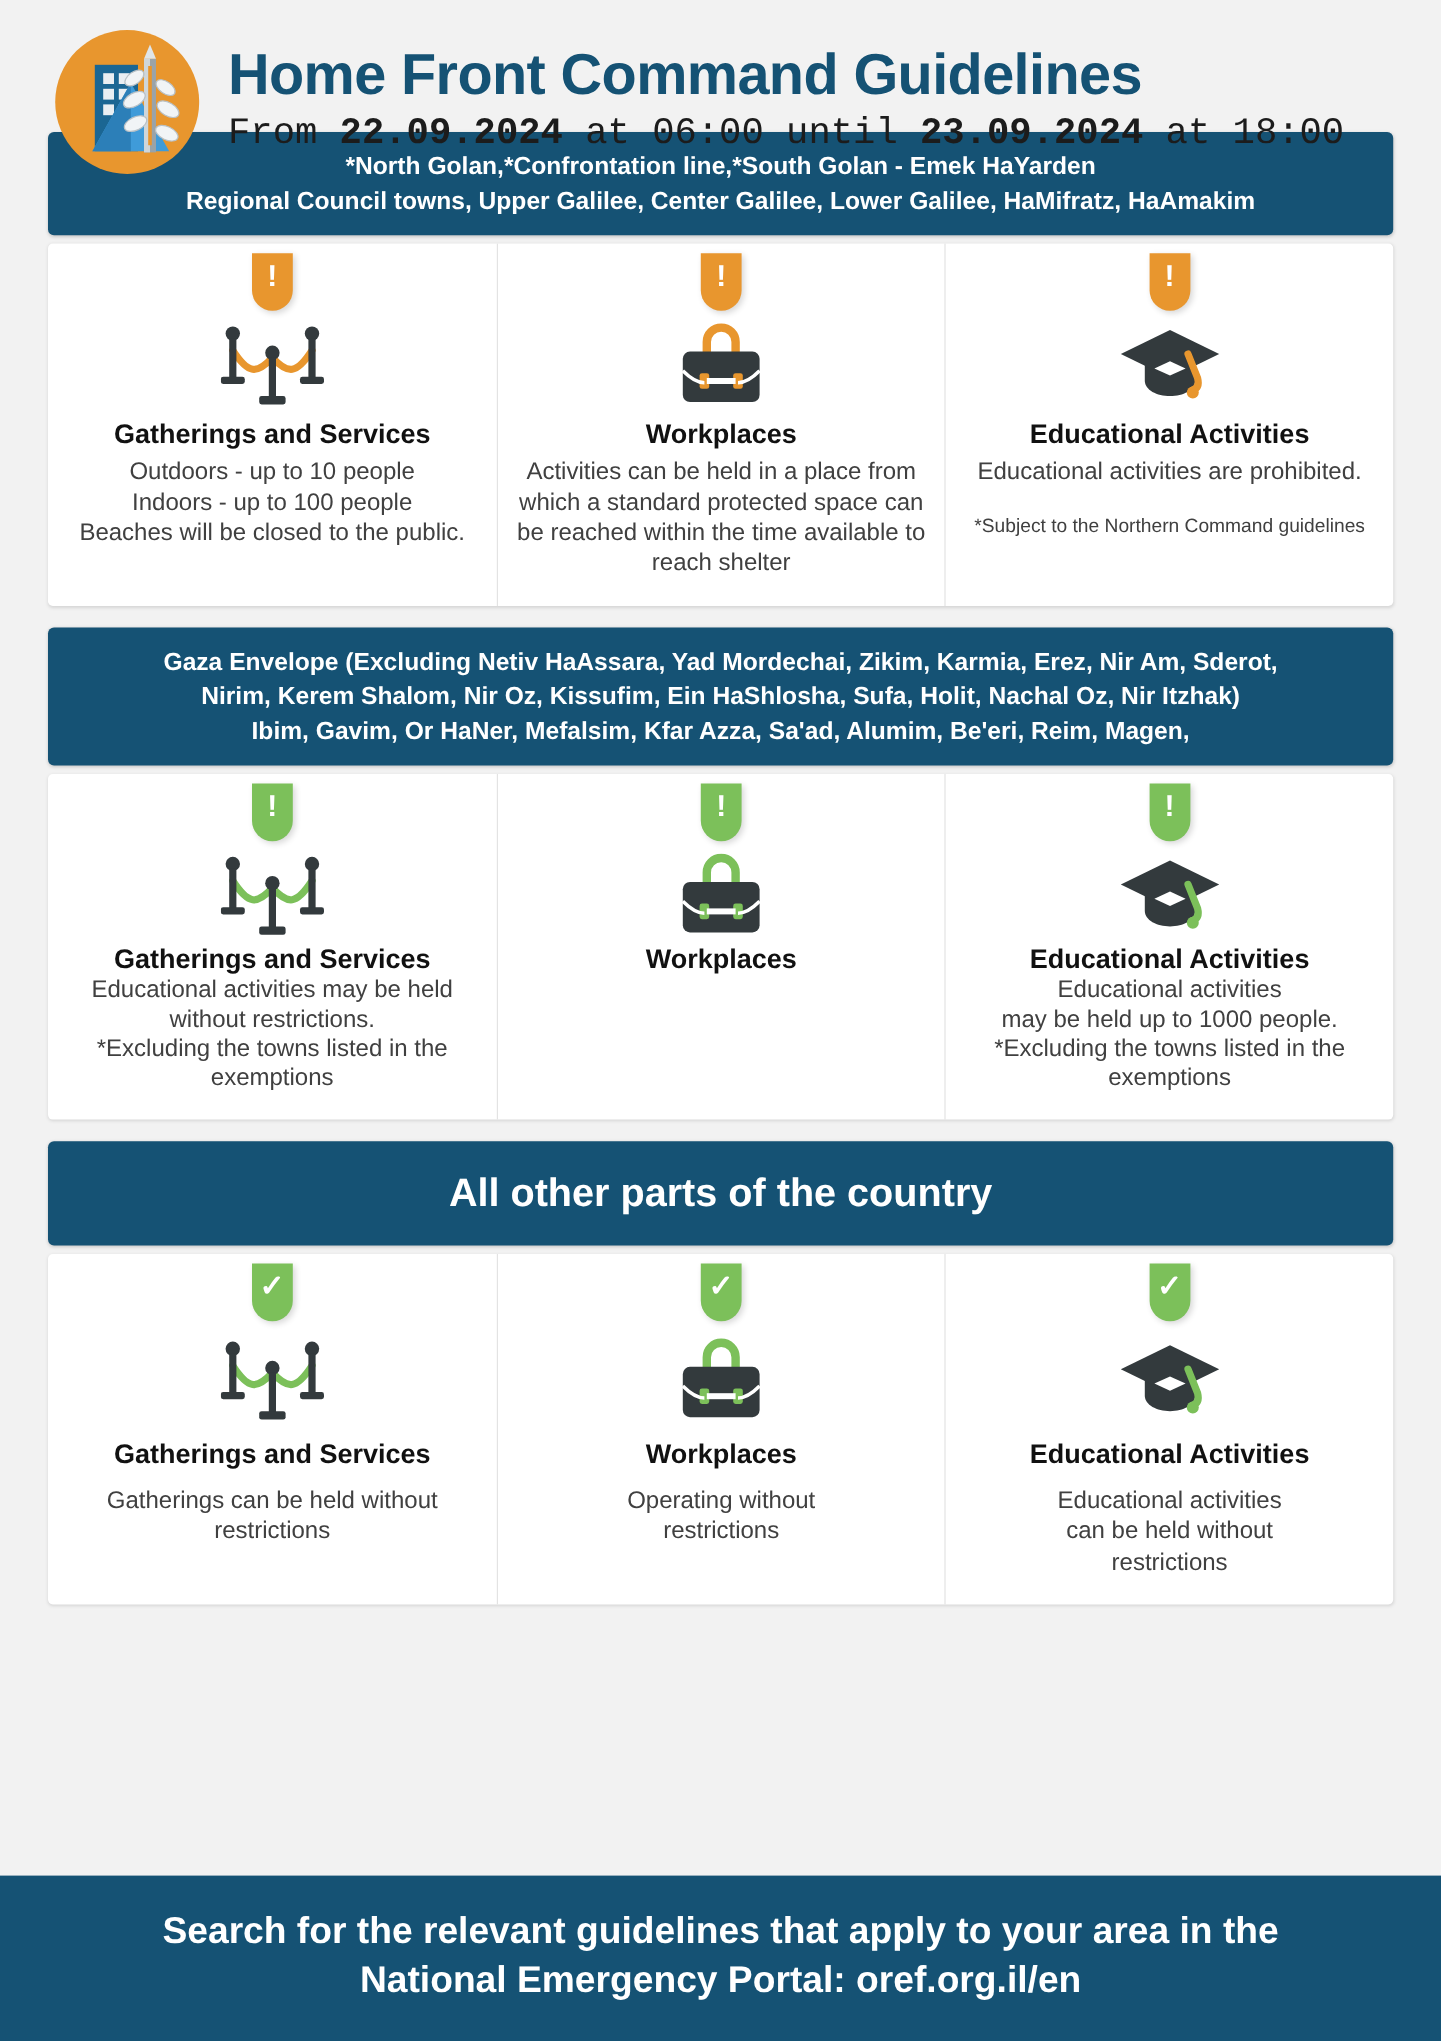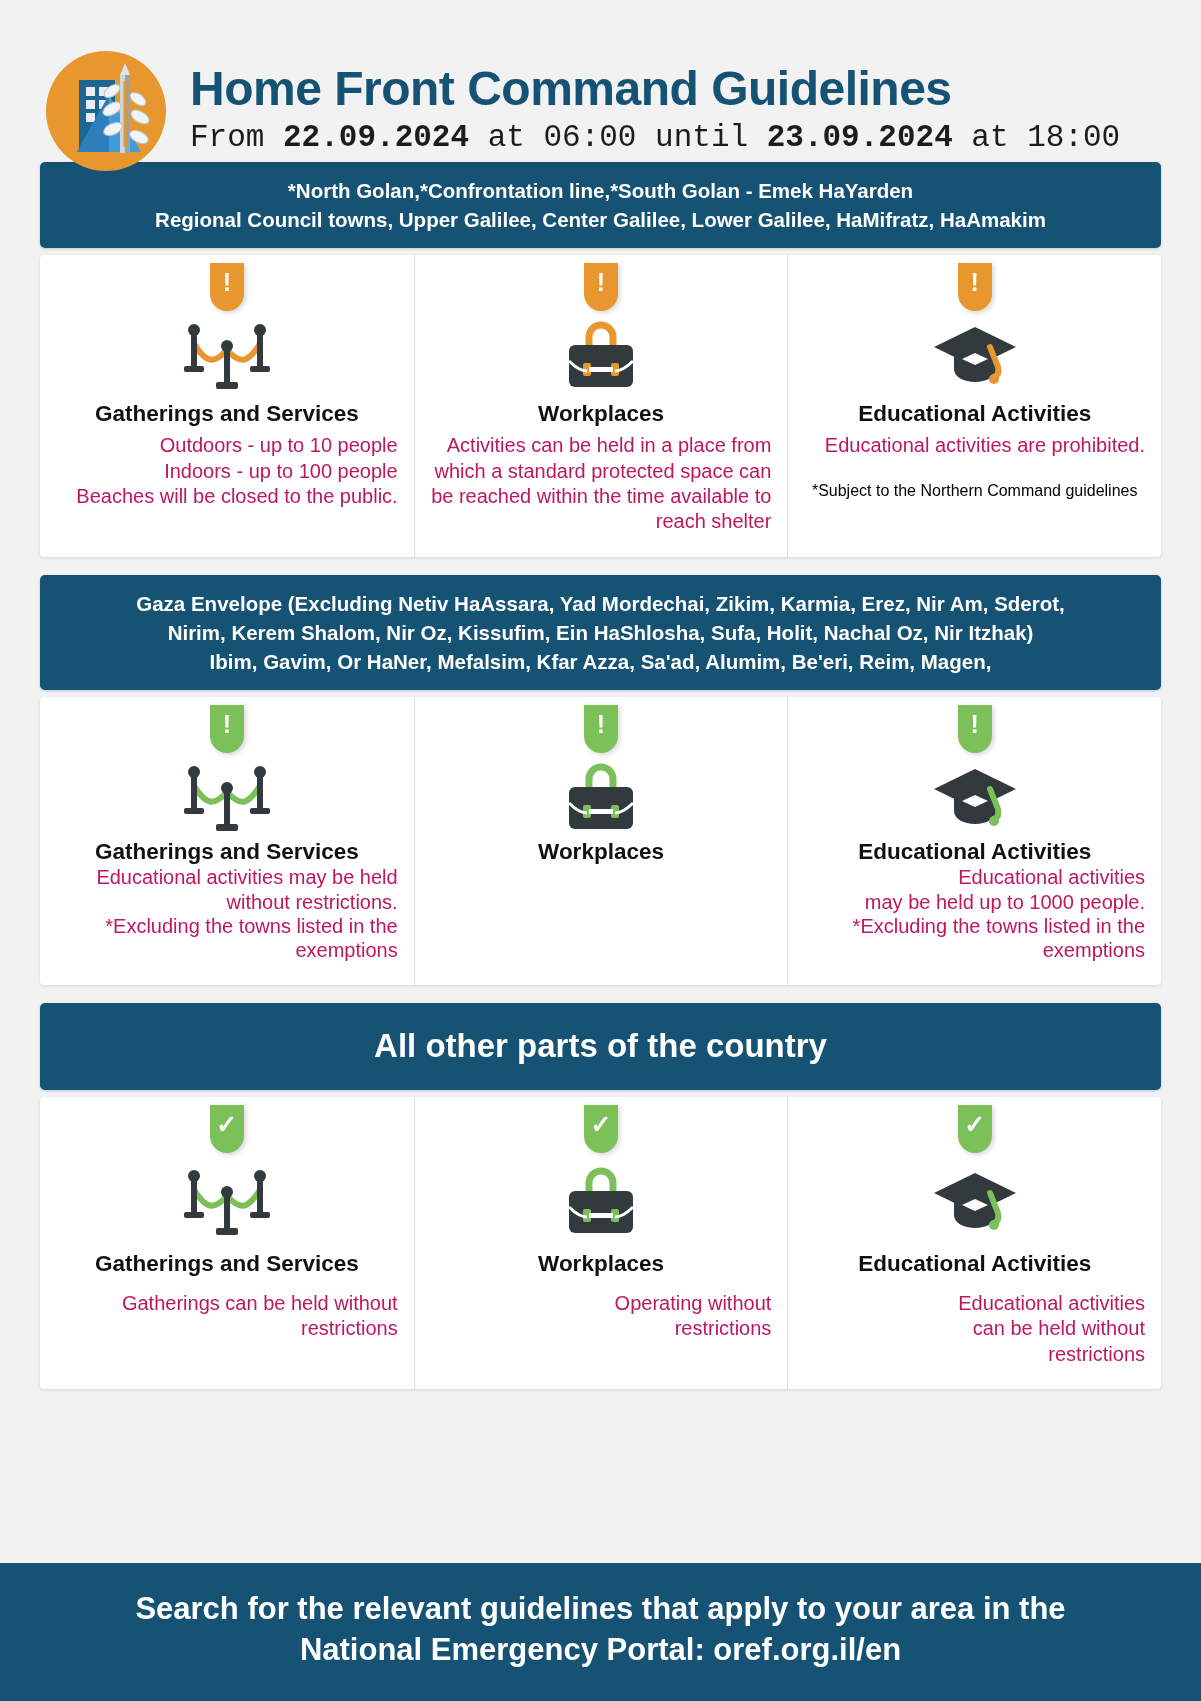--- a/index.html
+++ b/index.html
@@ -15,21 +15,21 @@
     width: 1201px;
     height: 1701px;
     background: #f2f2f2;
   }
 
   
   .header {
     display: flex;
     align-items: center;
     padding: 60px 0 0 46px;
-    height: 162px;
+    height: 110px;
   }
   .logo-badge {
     width: 120px;
     height: 120px;
     border-radius: 50%;
     background: #e8962e;
     position: relative;
     flex: 0 0 120px;
     overflow: hidden;
   }
@@ -100,30 +100,29 @@
 
   .card-icon { height: 78px; margin-top: 6px; display: flex; align-items: center; justify-content: center; }
   .card-title {
     font-size: 22.5px;
     font-weight: bold;
     color: #111111;
     margin-top: 4px;
   }
   .card-body {
     font-size: 20px;
-    color: #be185d;
+    color: #404040;
     line-height: 1.27;
     margin-top: 6px;
     white-space: pre-line;
     padding: 0 6px;
-    text-align: right;
   }
   .card-note {
     font-size: 16px;
-    color: #000000;
+    color: #404040;
     line-height: 1.3;
     margin-top: 22px;
   }
 
   
   #sec1 .card { min-height: 300px; }
   #sec1 .card-title { margin-top: 6px; }
   #sec2 .card { min-height: 288px; }
   #sec2 .card-title { margin-top: 2px; }
   #sec2 .card-body { margin-top: 0px; line-height: 1.22; }

